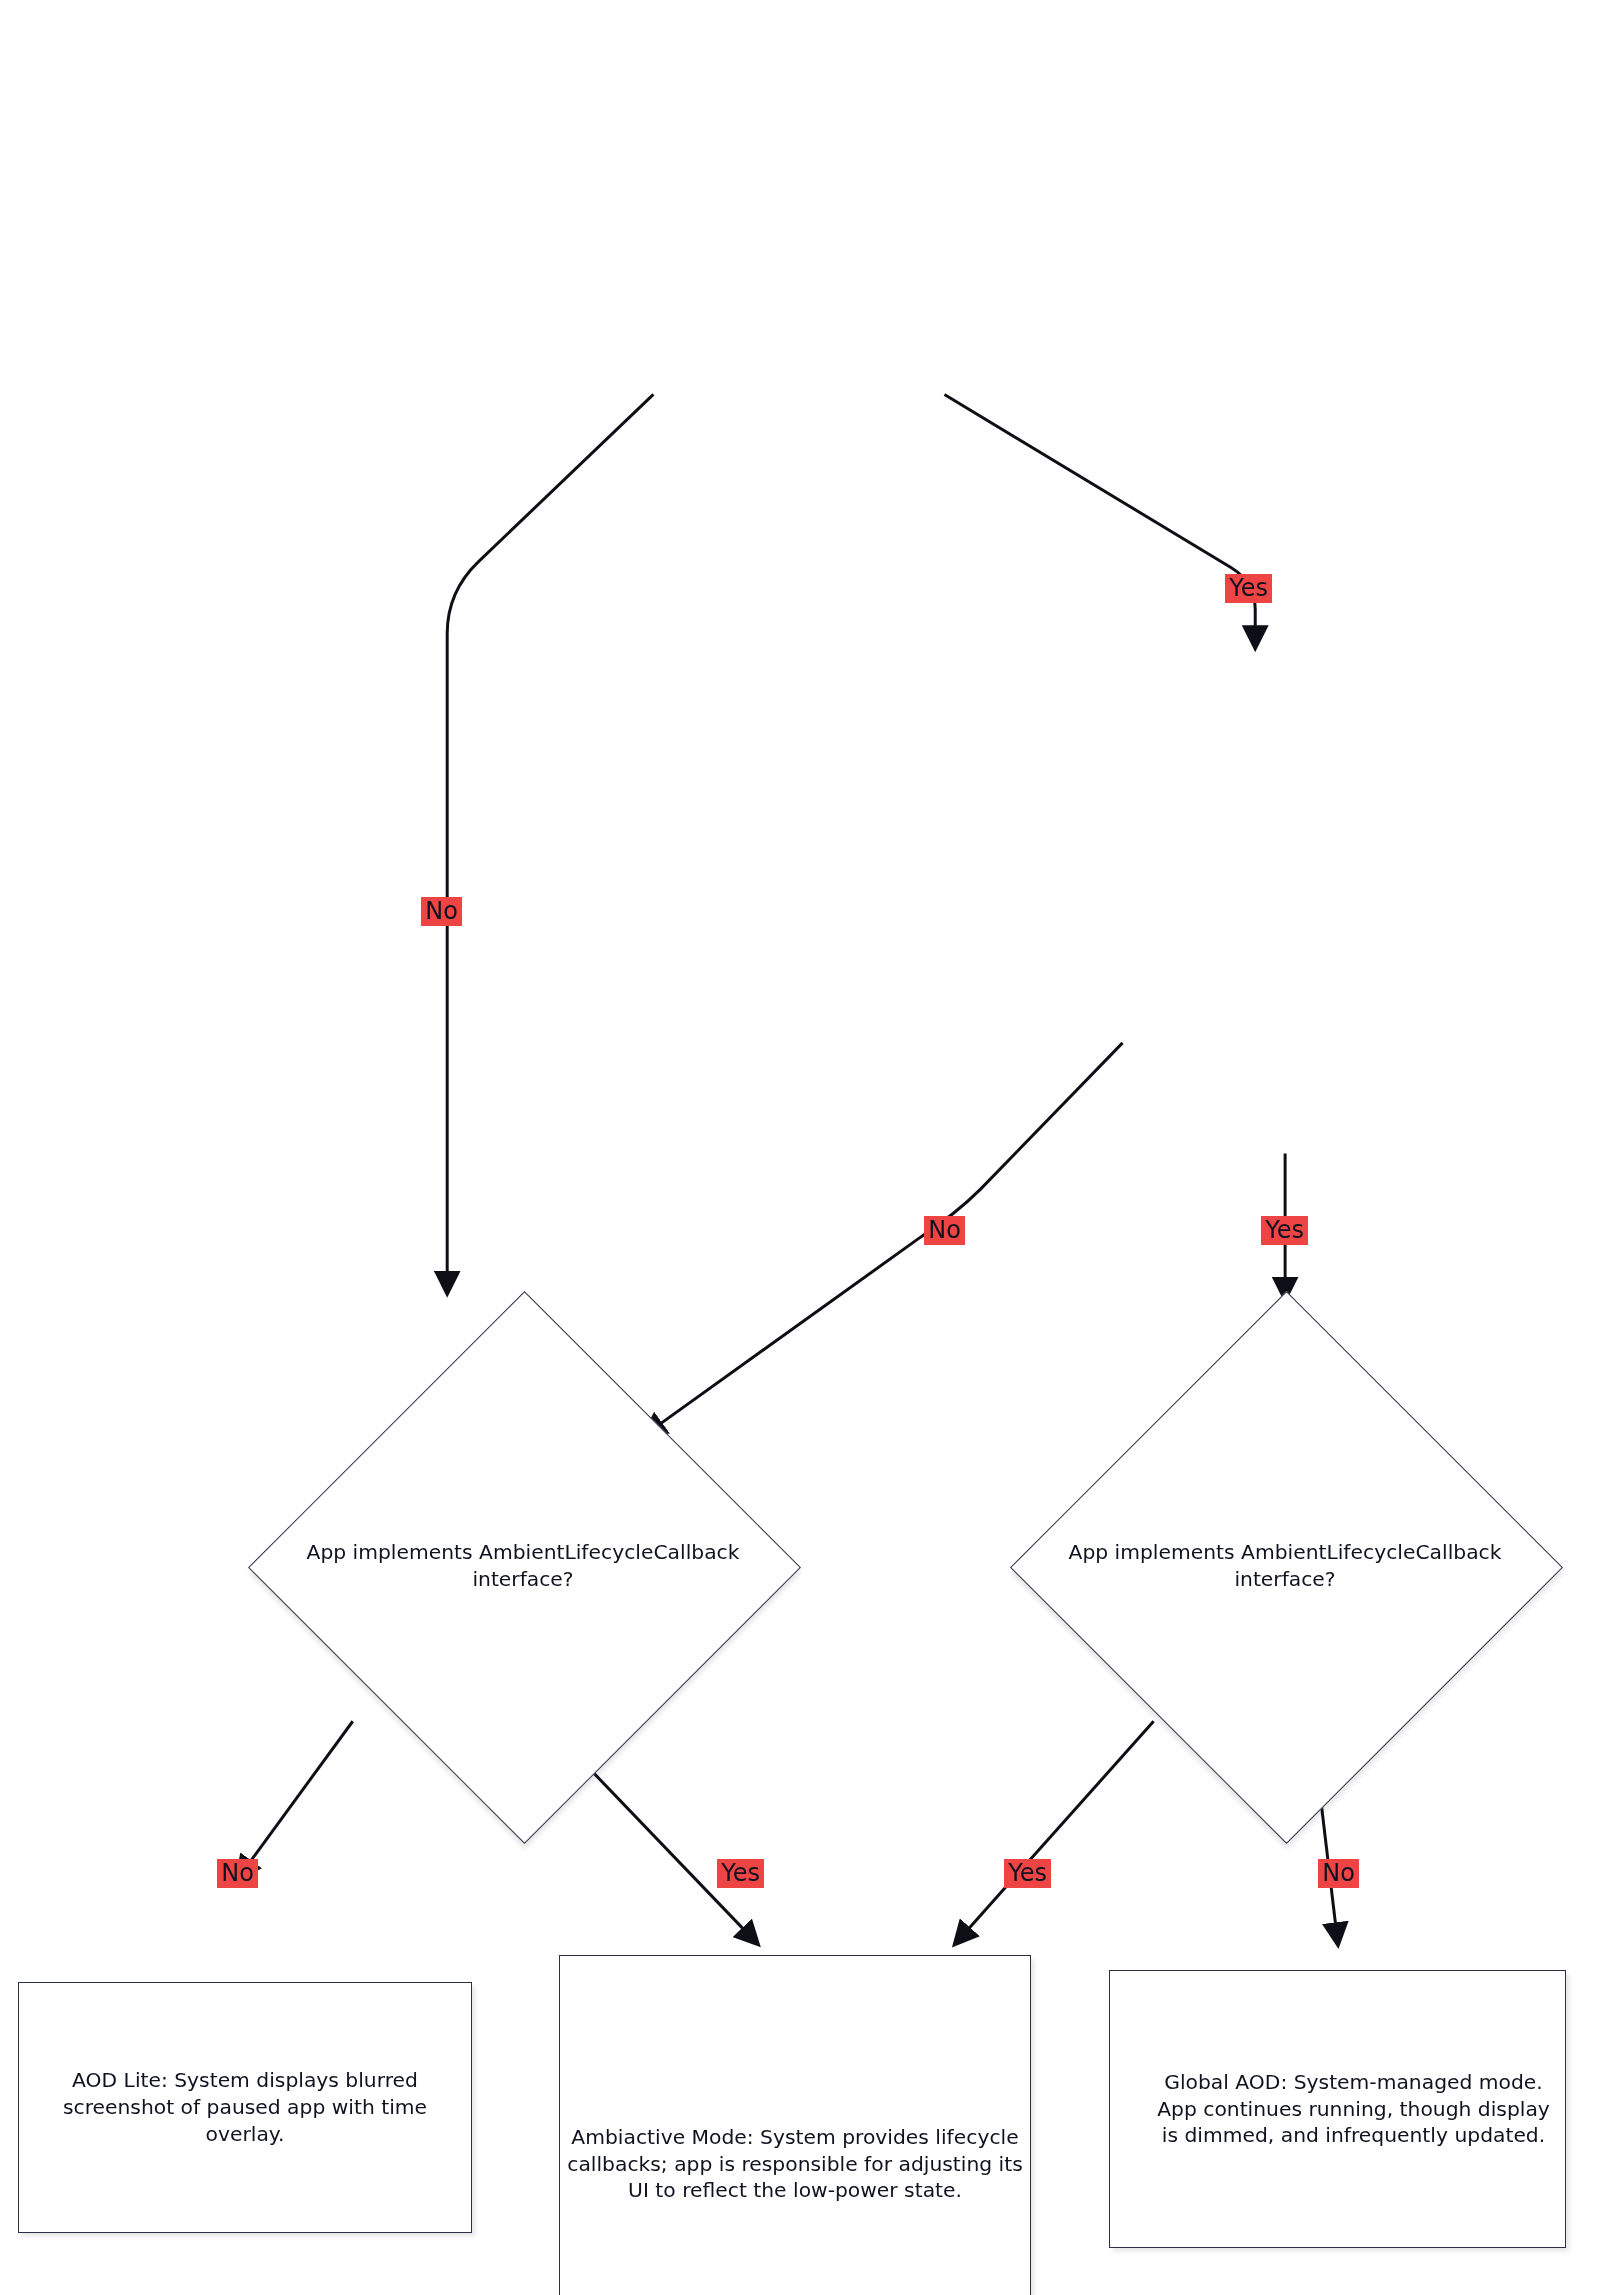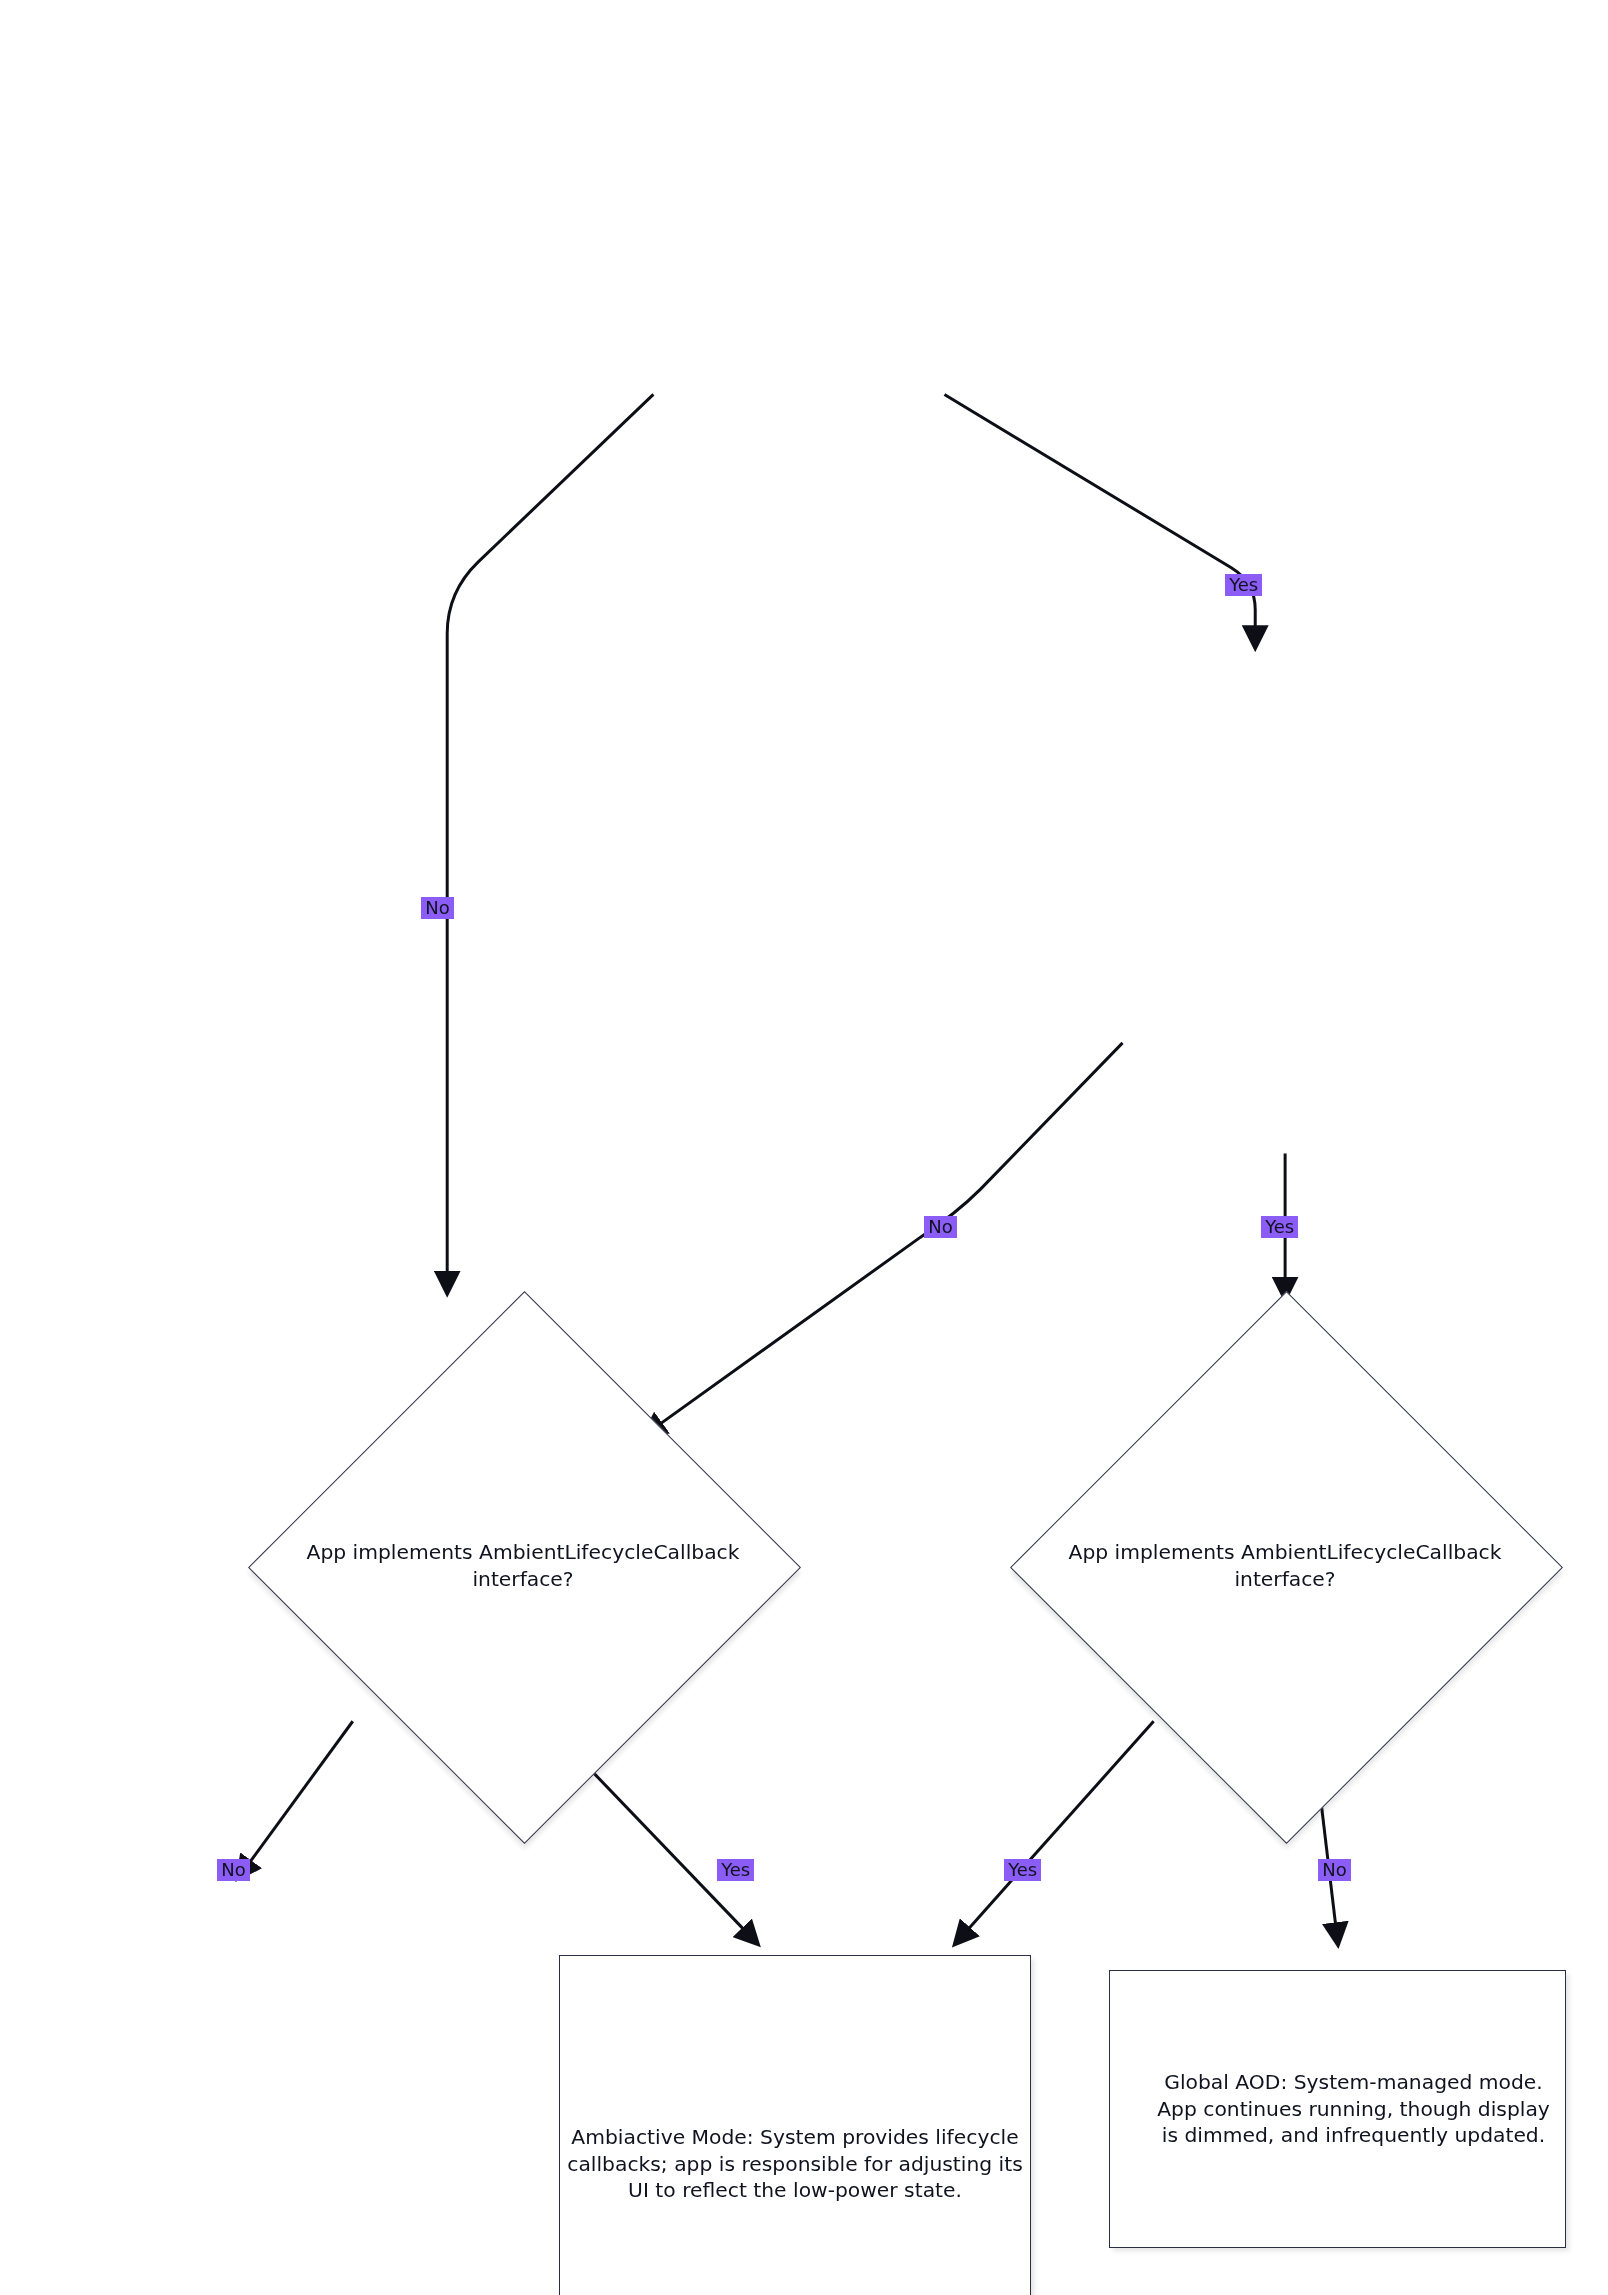--- a/index.html
+++ b/index.html
@@ -63,24 +63,24 @@
     box-shadow: 3.6px 3.6px 4.8px rgba(0,0,0,0.10);
   }
   .rect .label {
     text-align: center;
     color: #10131f;
     line-height: 1.33;
     padding: 0 6px;
   }
   .edge-label {
     position: absolute;
-    background: #8b5cf6;
+    background: #ef4444;
     color: #10131f;
     padding: 1.2px 4.2px;
-    font-size: 18px;
+    font-size: 24px;
     line-height: 1.1;
     white-space: nowrap;
   }
   .fs-34 { font-size: 20.3px; }
 </style>
 </head>
 <body>
 
 <div id="canvas">
 
@@ -113,20 +113,23 @@
   <div class="node diamond" style="left:221px; top:1291px; width:604px; height:550px;">
     <div class="shape" style="width:389px; height:389px; left:108px; top:81px;"></div>
     <div class="label fs-34" style="width:454px;">App implements AmbientLifecycleCallback interface?</div>
   </div>
 
   <div class="node diamond" style="left:983px; top:1291px; width:604px; height:550px;">
     <div class="shape" style="width:389px; height:389px; left:108px; top:81px;"></div>
     <div class="label fs-34" style="width:454px;">App implements AmbientLifecycleCallback interface?</div>
   </div>
 
+  <div class="node rect" style="left:18px; top:1982px; width:454px; height:251px;">
+    <div class="label fs-34">AOD Lite: System displays blurred screenshot of paused app with time overlay.</div>
+  </div>
 
   <div class="node rect" style="left:559px; top:1955px; width:472px; height:418px;">
     <div class="label fs-34">Ambiactive Mode: System provides lifecycle callbacks; app is responsible for adjusting its UI to reflect the low-power state.</div>
   </div>
 
   <div class="node rect" style="left:1109px; top:1970px; width:457px; height:278px;padding-left:32px;">
     <div class="label fs-34">Global AOD: System-managed mode. App continues running, though display is dimmed, and infrequently updated.</div>
   </div>
 
   <div class="edge-label" style="left:421px; top:897px;">No</div>

